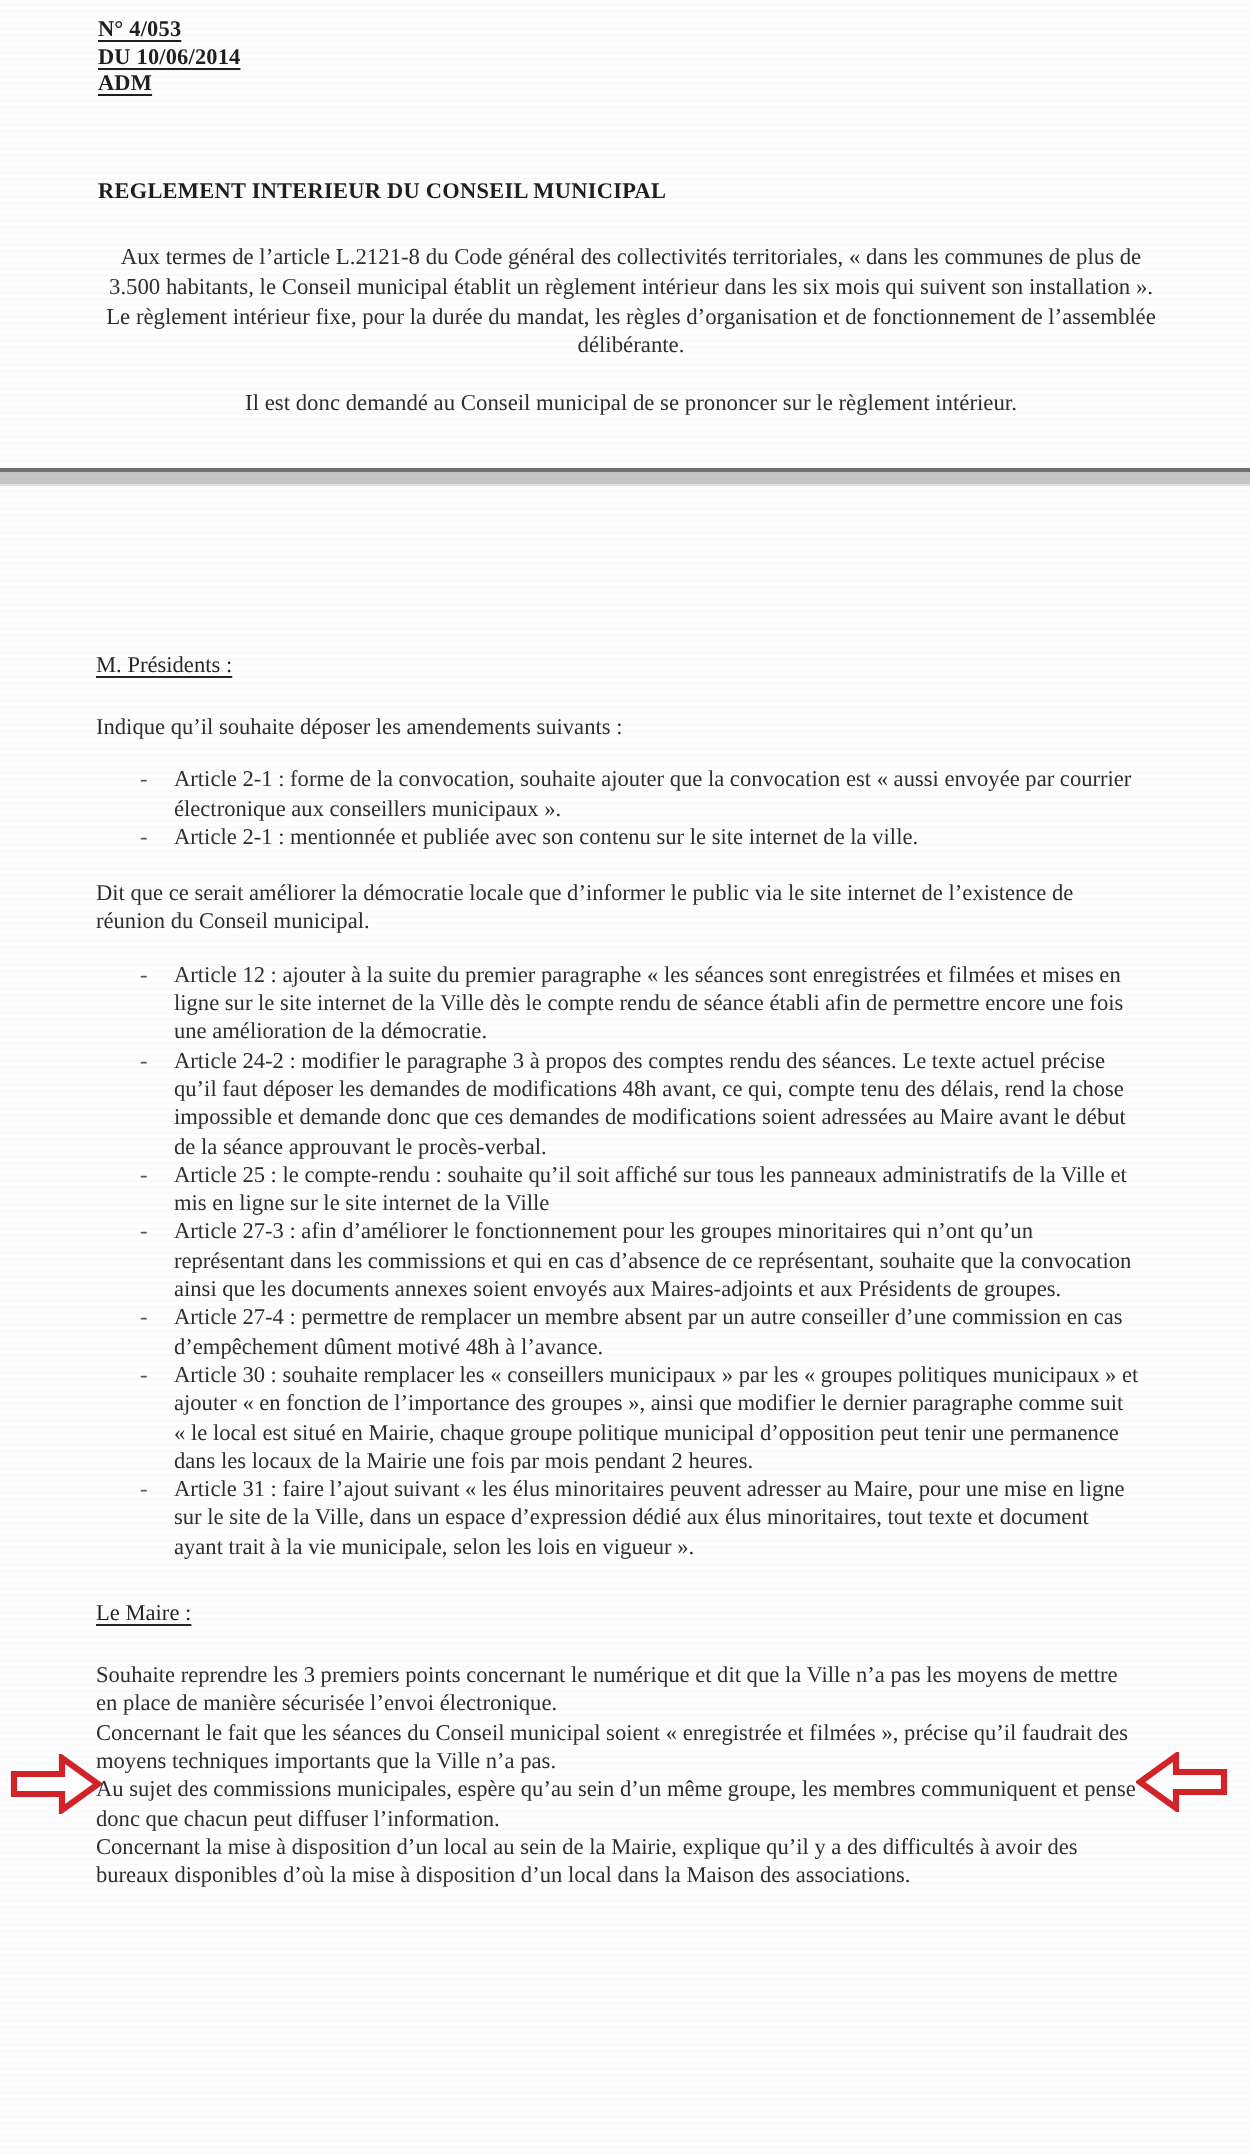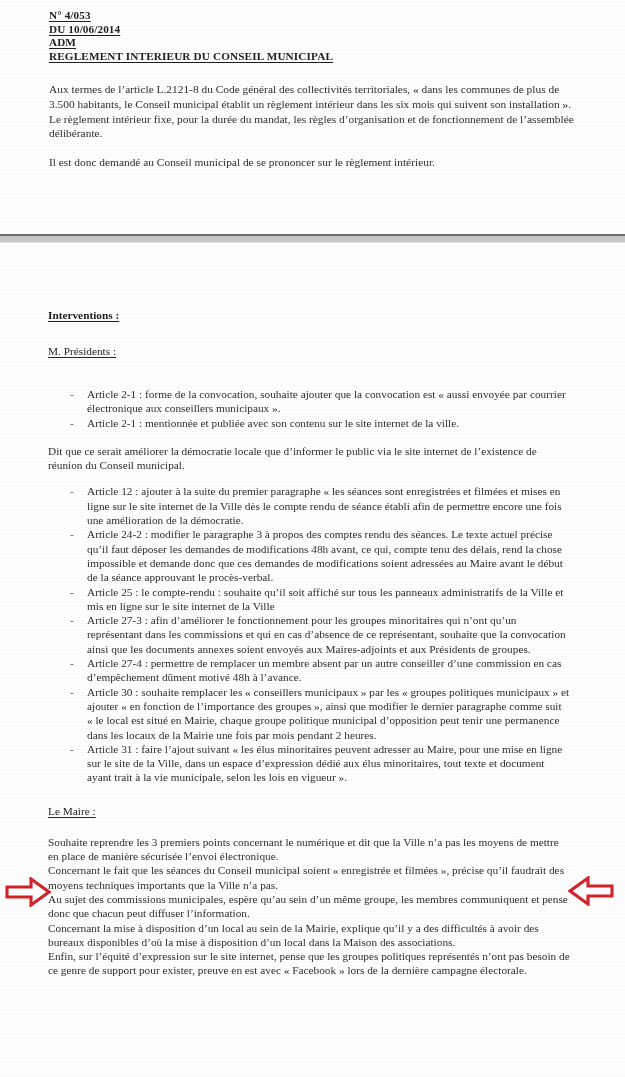--- a/index.html
+++ b/index.html
@@ -43,30 +43,30 @@
     color: #1f1f1f;
   }
   .doc-ref .ref-line {
     display: block;
     text-decoration: underline;
     text-underline-offset: 1.5px;
     white-space: nowrap;
   }
   .doc-ref .ref-title {
     display: block;
-    text-decoration: underline;
     text-underline-offset: 1.5px;
     letter-spacing: .15px;
+    margin-top: 40px;
   }
 
   .intro-block {
     margin-top: 19px;
     font-size: 11.4px;
     line-height: 14.6px;
-    text-align: left;
+    text-align: center;
     color: #2e2e2e;
   }
   .intro-block p { margin: 0; }
   .intro-block p + p { margin-top: 0; }
   .intro-block .spaced { margin-top: 14px; }
 
   
   .page-seam {
     position: absolute;
     left: 0;
@@ -206,32 +206,30 @@
   </div>
 
   <div class="page-seam">
     <div class="seam-rule"></div>
     <div class="seam-band"></div>
     <div class="seam-shadow"></div>
   </div>
 
   <div class="page-bottom">
 
-    <div>
-      <span class="heading-ul">Interventions :</span>
-    </div>
 
     <div class="gap-18"></div>
 
     <div>
       <span class="speaker-ul">M. Présidents :</span>
     </div>
 
     <div class="gap-16"></div>
 
+    <p class="body-text">Indique qu’il souhaite déposer les amendements suivants :</p>
 
     <div class="gap-12"></div>
 
     <ul class="dash-list">
       <li>Article 2-1 : forme de la convocation, souhaite ajouter que la convocation est « aussi envoyée par courrier électronique aux conseillers municipaux ».</li>
       <li>Article 2-1 : mentionnée et publiée avec son contenu sur le site internet de la ville.</li>
     </ul>
 
     <div class="gap-14"></div>
 
@@ -255,21 +253,20 @@
       <span class="speaker-ul">Le Maire :</span>
     </div>
 
     <div class="gap-16"></div>
 
     <div class="flow-block">
       <p>Souhaite reprendre les 3 premiers points concernant le numérique et dit que la Ville n’a pas les moyens de mettre en place de manière sécurisée l’envoi  électronique.</p>
       <p>Concernant  le fait que les séances du Conseil municipal soient « enregistrée et filmées », précise qu’il faudrait des moyens techniques importants que la Ville n’a pas.</p>
       <p>Au sujet des commissions municipales, espère qu’au sein d’un même groupe, les membres communiquent et pense donc que chacun peut diffuser l’information.</p>
       <p>Concernant la mise à disposition d’un local au sein de la Mairie, explique qu’il y a des difficultés à avoir des bureaux disponibles d’où la mise à disposition d’un local dans la Maison des associations.</p>
-      <p>Enfin, sur l’équité d’expression sur le site internet, pense que les groupes politiques représentés n’ont pas besoin de ce genre de support pour exister, preuve en est avec « Facebook » lors de la dernière campagne électorale.</p>
     </div>
 
   </div>
 
   <div class="arrow arrow-left-marker">
     <svg viewBox="0 0 46 30" xmlns="http://www.w3.org/2000/svg" aria-hidden="true">
       <polygon points="2,10 26,10 26,2 44,15 26,28 26,20 2,20" fill="#ffffff" stroke="#d2232a" stroke-width="3.1" stroke-linejoin="miter"></polygon>
     </svg>
   </div>
 

